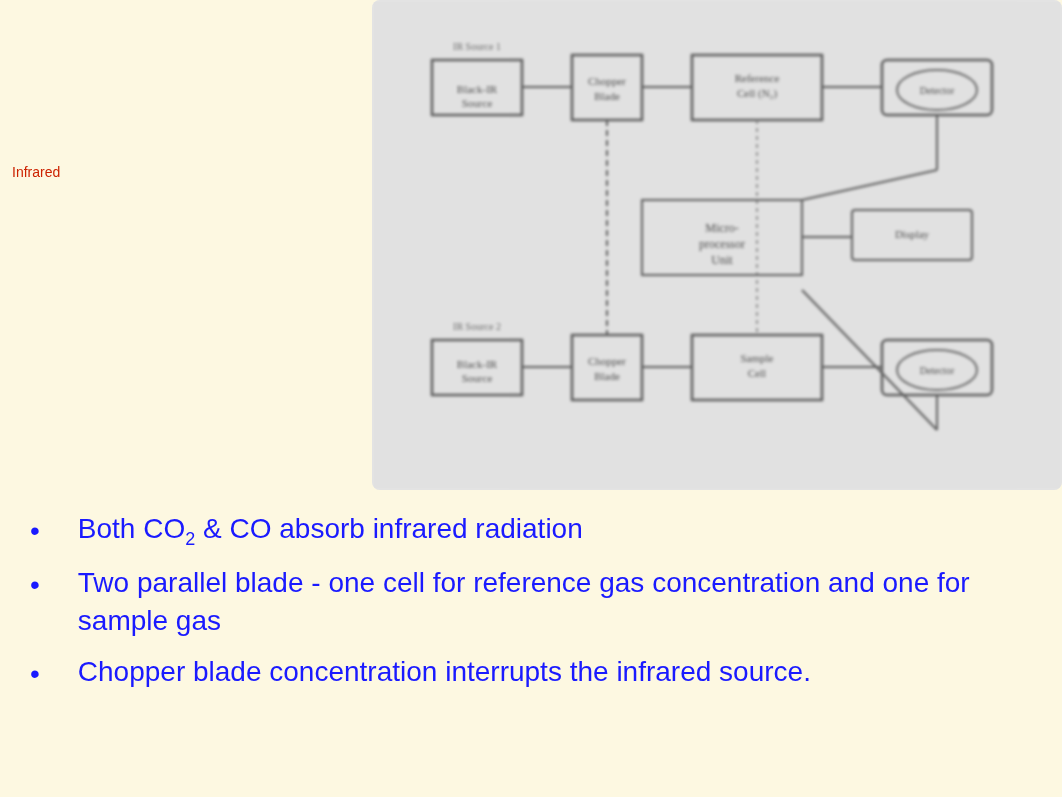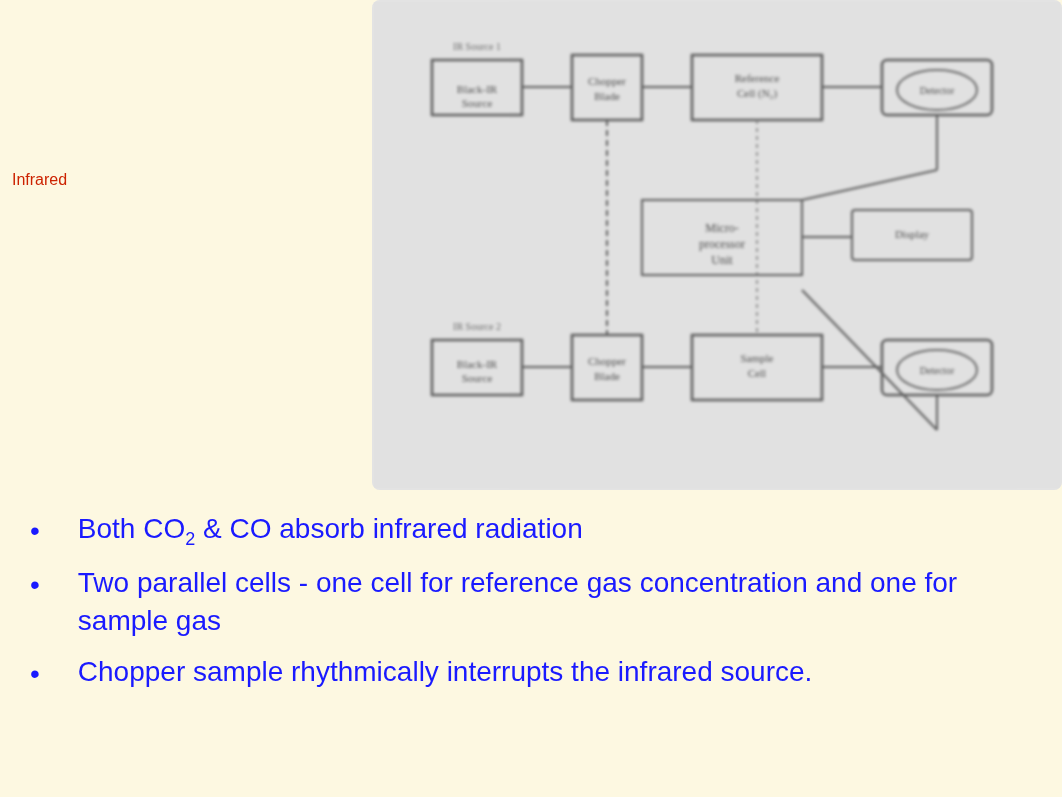--- a/index.html
+++ b/index.html
@@ -18,24 +18,24 @@
 
     .slide-container {
       width: 1062px;
       height: 797px;
       background-color: #fdf8e1;
       position: relative;
     }
 
     .infrared-label {
       position: absolute;
-      top: 171px;
+      top: 164px;
       left: 12px;
       color: #cc2200;
-      font-size: 16px;
+      font-size: 14px;
       font-family: Arial, sans-serif;
     }
 
     .diagram-area {
       position: absolute;
       top: 0;
       right: 0;
       width: 690px;
       height: 490px;
       background-color: #e8e8e8;
@@ -174,25 +174,25 @@
     <ul class="bullet-list">
       <li>
         <span class="bullet-dot">•</span>
         <span class="bullet-text">
           Both CO<sub>2</sub> &amp; CO absorb infrared radiation
         </span>
       </li>
       <li>
         <span class="bullet-dot">•</span>
         <span class="bullet-text">
-          Two parallel cells - one cell for reference gas concentration and one for sample gas
+          Two parallel blade - one cell for reference gas concentration and one for sample gas
         </span>
       </li>
       <li>
         <span class="bullet-dot">•</span>
         <span class="bullet-text">
-          Chopper sample rhythmically interrupts the infrared source.
+          Chopper blade concentration interrupts the infrared source.
         </span>
       </li>
     </ul>
   </div>
 
 </div>
 
 </body></html>

